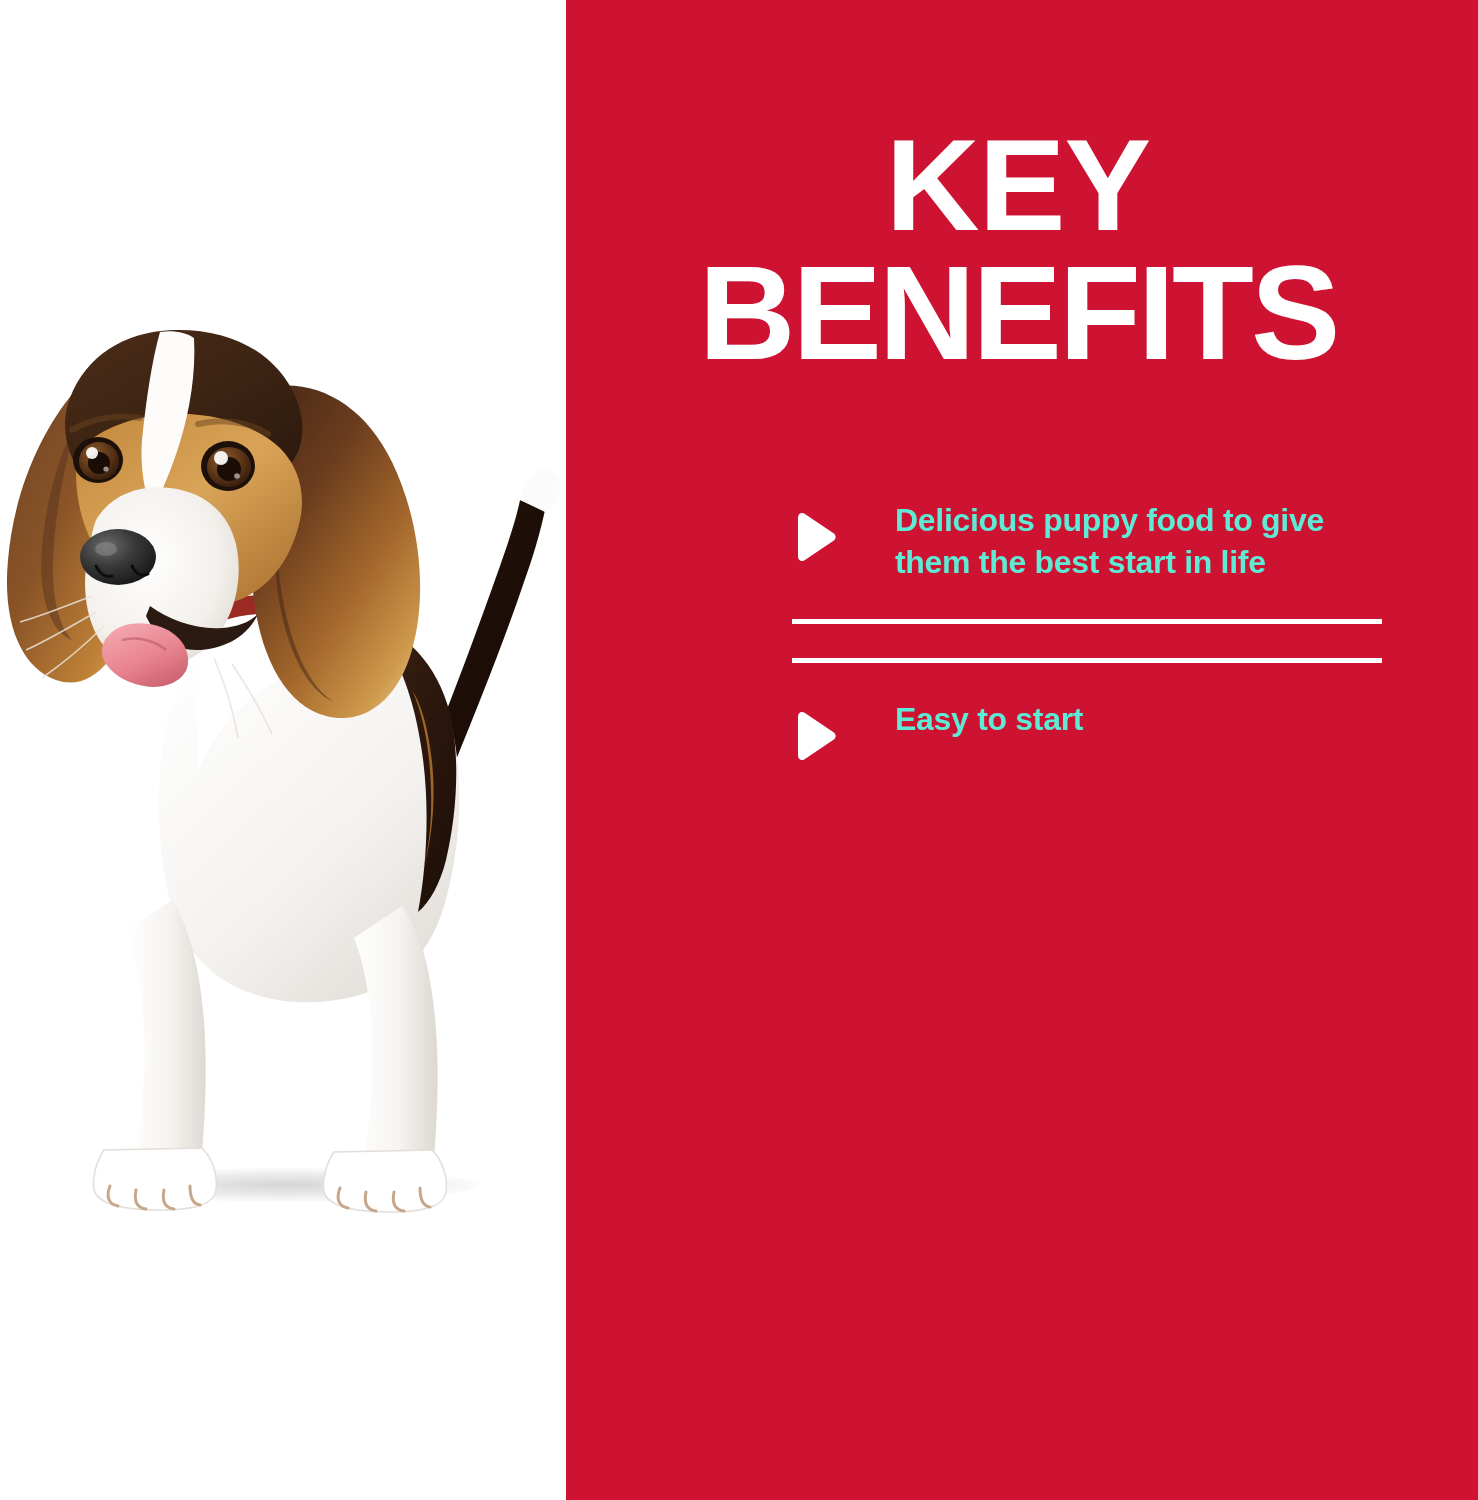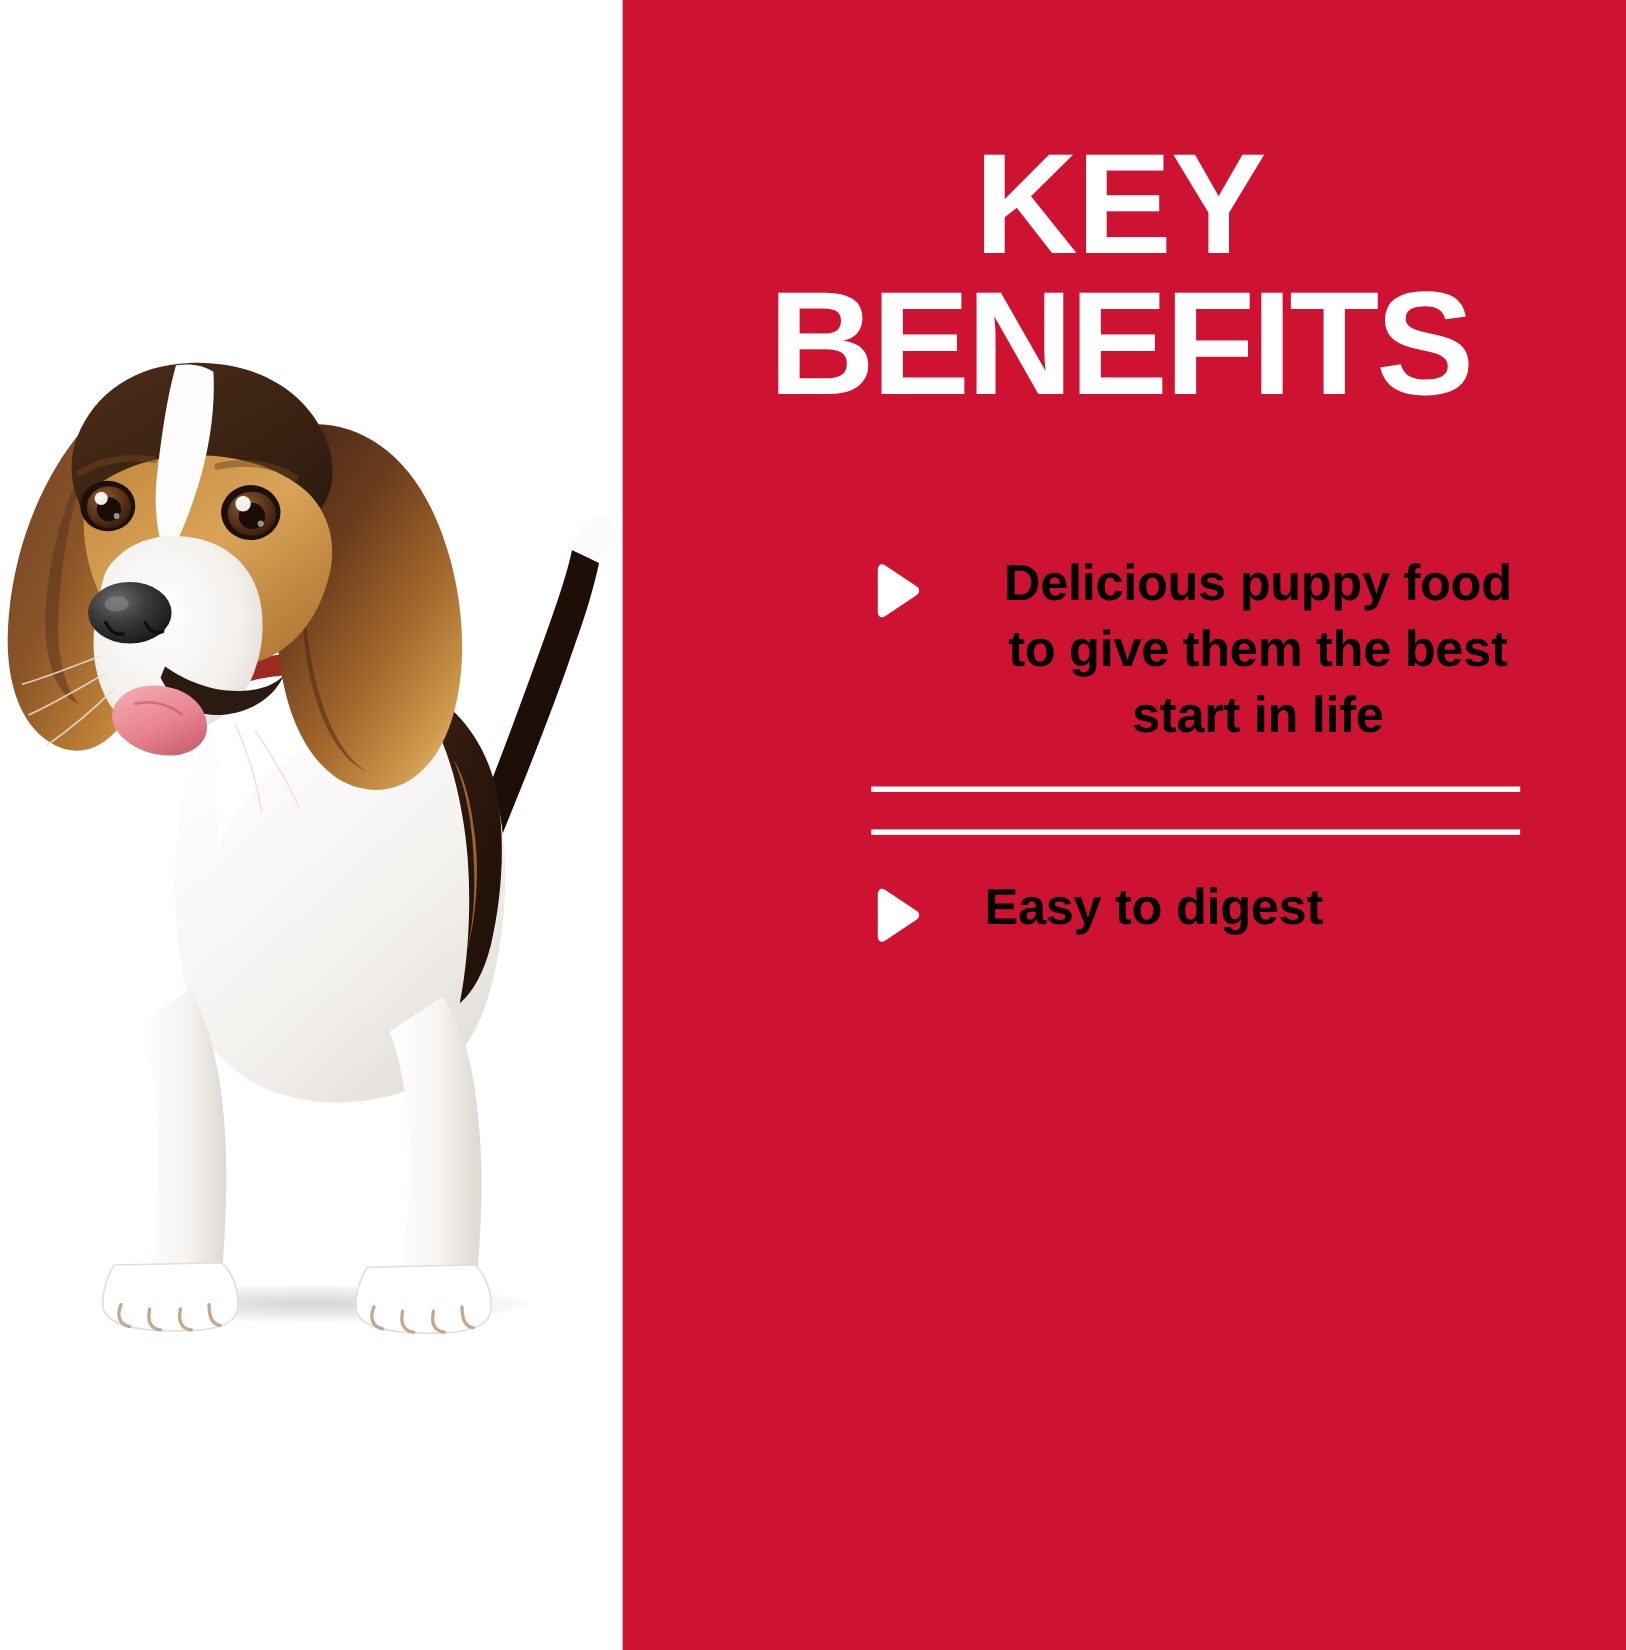--- a/index.html
+++ b/index.html
@@ -75,27 +75,26 @@
     padding-left:0;
   }
   .bullet-arrow {
     flex:0 0 46px;
     width:46px; height:50px;
     margin-top:12px;
     margin-right:57px;
   }
   .bullet-arrow svg { display:block; }
   .benefit-text {
-    color:#000000;
+    color:#5eead4;
     font-weight:700;
-    font-size:46px;
+    font-size:32px;
     line-height:1.30;
     letter-spacing:-0.3px;
     max-width:600px;
-    text-align:center;
   }
   .divider {
     width:590px;
     height:5px;
     background:#ffffff;
     margin:32px 0 32px 0;
   }
   .divider.d1 { margin-top:36px; margin-bottom:34px; }
   .divider.d2 { margin-top:34px; margin-bottom:36px; }
 </style>
@@ -314,18 +313,18 @@
 
       <div class="divider d2"></div>
 
       <div class="benefit-item">
         <span class="bullet-arrow">
           <svg width="46" height="50" viewBox="0 0 46 50" xmlns="http://www.w3.org/2000/svg">
             <path d="M6 5.5 C6 1.8 9.2 -0.3 12.2 1.6 L41.5 21.2 C44.3 23.0 44.3 27.0 41.5 28.8
                      L12.2 48.4 C9.2 50.3 6 48.2 6 44.5 Z" fill="#ffffff"></path>
           </svg>
         </span>
-        <span class="benefit-text">Easy to digest</span>
+        <span class="benefit-text">Easy to start</span>
       </div>
 
     </div>
   </div>
 </div>
 
 </body></html>

